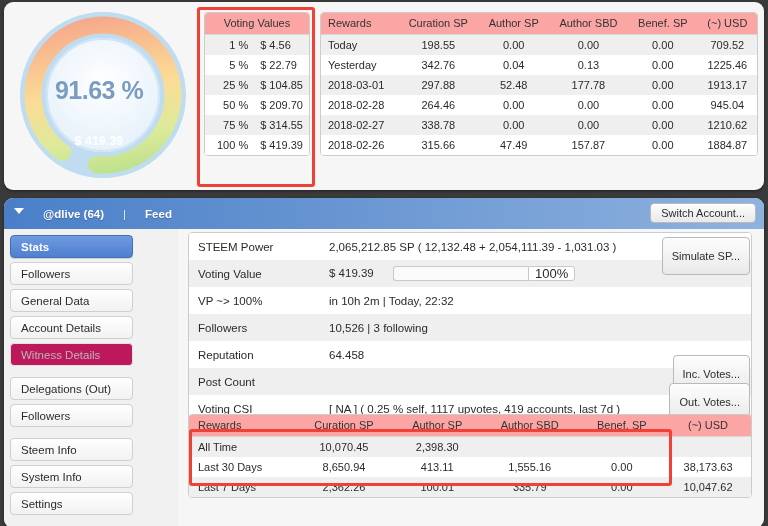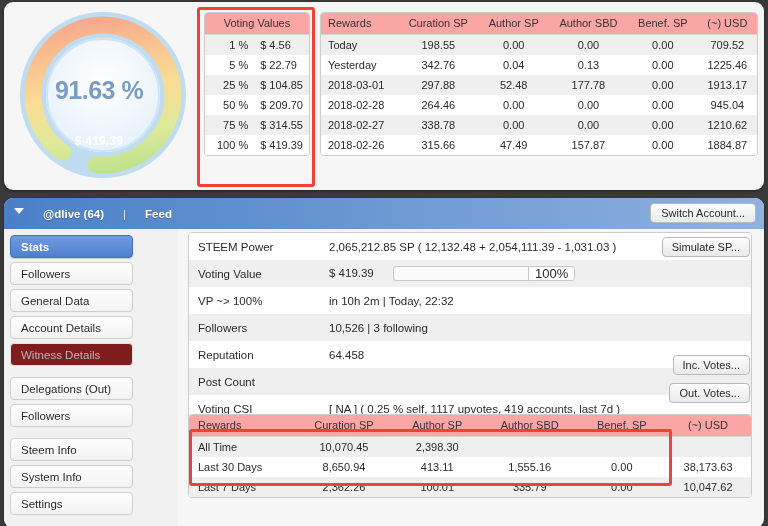--- a/index.html
+++ b/index.html
@@ -98,21 +98,21 @@
     border-right:5px solid transparent;border-top:6px solid #ffffff;
     margin-right:2px;
   }
   .acct-sep{font-weight:400;opacity:.85;margin:0 2px;}
 
   
   .btn{
     background:linear-gradient(to bottom,#fdfdfd,#e9e9e9);
     border:1px solid #b9b9b9;border-radius:4px;
     font-size:11px;color:#2b2b2b;font-family:"Liberation Sans",sans-serif;
-    padding:3px 9px;white-space:nowrap;cursor:default;
+    padding:12px 9px;white-space:nowrap;cursor:default;
     box-shadow:0 1px 0 rgba(255,255,255,.7) inset;
   }
   #switch-account-button{position:absolute;right:8px;top:5px;padding:3px 10px;}
   #simulate-sp-button{position:absolute;right:8px;top:8px;}
   #inc-votes-button{position:absolute;right:8px;top:126px;}
   #out-votes-button{position:absolute;right:8px;top:154px;}
 
   
   #sidebar{
     position:absolute;left:0;top:31px;width:168px;bottom:0;
@@ -124,21 +124,21 @@
     background:linear-gradient(to bottom,#fefefe,#f2f2f2);
     border:1px solid #cfcfcf;border-radius:4px;
     font-size:11.5px;color:#2b2b2b;box-sizing:border-box;
     cursor:default;
   }
   .side-item.selected{
     background:linear-gradient(to bottom,#6f9ae0,#4f7fcf);
     border-color:#4670b6;color:#fff;font-weight:700;
     box-shadow:0 1px 1px rgba(0,0,0,.15);
   }
-  .side-item.disabled{color:#b7b7b7;background:#7f1d1d;border-color:#e0e0e0;}
+  .side-item.disabled{color:#b7b7b7;background:#be185d;border-color:#e0e0e0;}
   .side-gap{height:7px;}
 
   
   #detail{
     position:absolute;left:172px;top:31px;right:6px;bottom:0;
   }
   #stats-box{
     position:absolute;left:12px;top:3px;right:6px;
     background:#fff;border:1px solid #ccc;border-radius:4px;overflow:hidden;
   }

